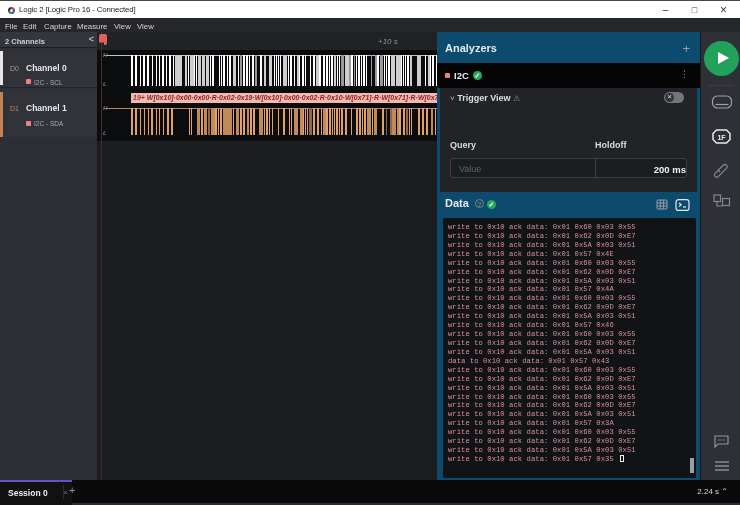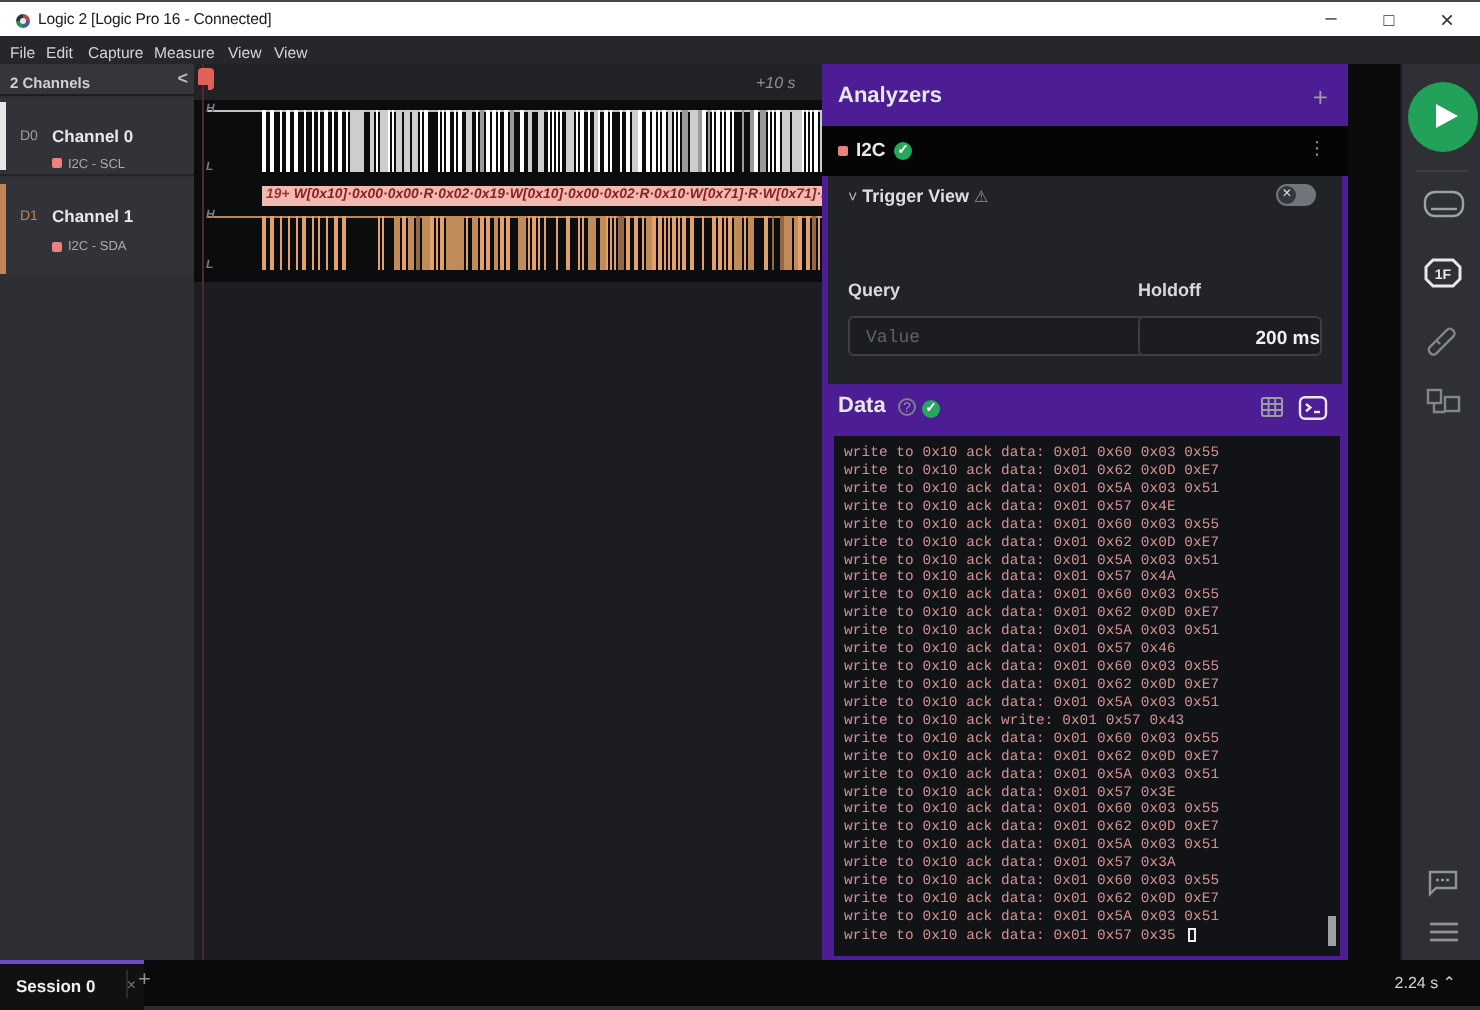--- a/index.html
+++ b/index.html
@@ -42,21 +42,21 @@
 #flag { position:absolute; left:2px; top:1.5px; width:8px; height:11.5px; background:#e0605a;
   border-radius:2px; clip-path:polygon(0 0,100% 0,100% 100%,62% 100%,62% 78%,0 78%); }
 .hl { position:absolute; font-size:6px; color:#7a7c7f; font-weight:bold; }
 
 
 #anno { position:absolute; left:34px; top:61px; width:306px; height:10px; background:#f2b8b2;
   overflow:hidden; white-space:nowrap; font-size:6.9px; font-weight:bold; color:#8b2121; line-height:10px; letter-spacing:0.05px; }
 #anno .badge { color:#a03434; padding:0 2px 0 2px; }
 
 
-#rpanel { position:absolute; left:411px; top:32px; width:263px; height:448px; background:#4c1d95; }
+#rpanel { position:absolute; left:437px; top:32px; width:263px; height:448px; background:#0c4a6e; }
 #anhdr { position:absolute; left:8px; top:10px; font-size:11px; font-weight:bold; color:#e6e7e8; }
 #anplus { position:absolute; right:10px; top:9px; font-size:13px; color:#9b9da0; font-weight:normal; }
 #i2crow { position:absolute; left:0; top:31px; width:263px; height:25px; background:#050506; }
 #i2crow .sq { position:absolute; left:8px; top:10px; width:5px; height:5px; border-radius:1px; background:#ef8080; }
 #i2crow .nm { position:absolute; left:17px; top:7px; font-size:9.5px; font-weight:bold; color:#e8e8ea; }
 #i2crow .dots { position:absolute; right:11px; top:6px; font-size:9px; color:#9b9da0; letter-spacing:0; }
 .gcheck { display:inline-block; width:9px; height:9px; border-radius:50%; background:#23a95c;
   color:#fff; font-size:7px; line-height:9px; text-align:center; font-weight:bold; }
 
 #trigsec { position:absolute; left:3px; top:56px; width:257px; height:104px; background:#212327; }
@@ -65,21 +65,21 @@
 #trigsec .warn { color:#8f9194; font-size:8px; font-weight:normal; }
 #toggle { position:absolute; right:13px; top:4px; width:20px; height:11px; border-radius:6px; background:#6e7follow4; }
 #toggle { background:#71767c; }
 #toggle .knob { position:absolute; left:1px; top:1px; width:9px; height:9px; border-radius:50%;
   background:#33363b; color:#dcdcdc; font-size:8px; line-height:8.5px; text-align:center; }
 .inbox { position:absolute; background:#1b1d21; border:1px solid #3c4046; border-radius:3px; }
 #selbox { left:10px; top:28px; width:237px; height:18px; }
 #selbox .ph { position:absolute; left:9px; top:4px; font-size:9px; color:#5e6369; }
 #selbox .chev { position:absolute; right:8px; top:4px; font-size:8px; color:#9b9da0; }
 .flabel { position:absolute; font-size:9px; font-weight:bold; color:#d9dadc; }
-#valbox { left:10px; top:70px; width:164px; height:20px;font-family:Liberation Mono, monospace; }
+#valbox { left:10px; top:70px; width:164px; height:20px; }
 #valbox .ph { position:absolute; left:8px; top:5px; font-size:9px; color:#5e6369; }
 #hobox { left:155px; top:70px; width:92px; height:20px; text-align:right; }
 #hobox .v { font-size:9.5px; font-weight:bold; color:#f0f0f2; line-height:19px; }
 
 #datahdr { position:absolute; left:8px; top:165px; font-size:11px; font-weight:bold; color:#e6e7e8; }
 .qmark { display:inline-block; width:9px; height:9px; border-radius:50%; border:1px solid #7d8084;
   color:#9b9da0; font-size:7px; line-height:9px; text-align:center; font-weight:normal; }
 #dicons { position:absolute; right:10px; top:165px; }
 
 #term { position:absolute; left:6px; top:186px; width:253px; height:260px; background:#121317;
@@ -387,25 +387,24 @@
       <div class="tl">write to 0x10 ack data: 0x01 0x62 0x0D 0xE7</div>
       <div class="tl">write to 0x10 ack data: 0x01 0x5A 0x03 0x51</div>
       <div class="tl">write to 0x10 ack data: 0x01 0x57 0x4A</div>
       <div class="tl">write to 0x10 ack data: 0x01 0x60 0x03 0x55</div>
       <div class="tl">write to 0x10 ack data: 0x01 0x62 0x0D 0xE7</div>
       <div class="tl">write to 0x10 ack data: 0x01 0x5A 0x03 0x51</div>
       <div class="tl">write to 0x10 ack data: 0x01 0x57 0x46</div>
       <div class="tl">write to 0x10 ack data: 0x01 0x60 0x03 0x55</div>
       <div class="tl">write to 0x10 ack data: 0x01 0x62 0x0D 0xE7</div>
       <div class="tl">write to 0x10 ack data: 0x01 0x5A 0x03 0x51</div>
-      <div class="tl">write to 0x10 ack write: 0x01 0x57 0x43</div>
-      <div class="tl">write to 0x10 ack data: 0x01 0x60 0x03 0x55</div>
-      <div class="tl">write to 0x10 ack data: 0x01 0x62 0x0D 0xE7</div>
-      <div class="tl">write to 0x10 ack data: 0x01 0x5A 0x03 0x51</div>
-      <div class="tl">write to 0x10 ack data: 0x01 0x57 0x3E</div>
+      <div class="tl">data to 0x10 ack data: 0x01 0x57 0x43</div>
+      <div class="tl">write to 0x10 ack data: 0x01 0x60 0x03 0x55</div>
+      <div class="tl">write to 0x10 ack data: 0x01 0x62 0x0D 0xE7</div>
+      <div class="tl">write to 0x10 ack data: 0x01 0x5A 0x03 0x51</div>
       <div class="tl">write to 0x10 ack data: 0x01 0x60 0x03 0x55</div>
       <div class="tl">write to 0x10 ack data: 0x01 0x62 0x0D 0xE7</div>
       <div class="tl">write to 0x10 ack data: 0x01 0x5A 0x03 0x51</div>
       <div class="tl">write to 0x10 ack data: 0x01 0x57 0x3A</div>
       <div class="tl">write to 0x10 ack data: 0x01 0x60 0x03 0x55</div>
       <div class="tl">write to 0x10 ack data: 0x01 0x62 0x0D 0xE7</div>
       <div class="tl">write to 0x10 ack data: 0x01 0x5A 0x03 0x51</div>
       <div class="tl">write to 0x10 ack data: 0x01 0x57 0x35<span class="cur"></span></div>
     <div id="scrollthumb"></div>
   </div>

